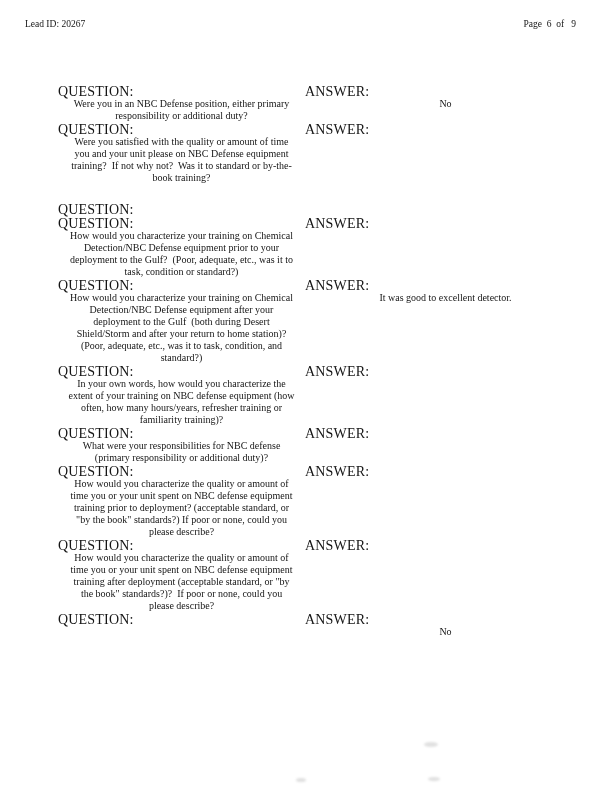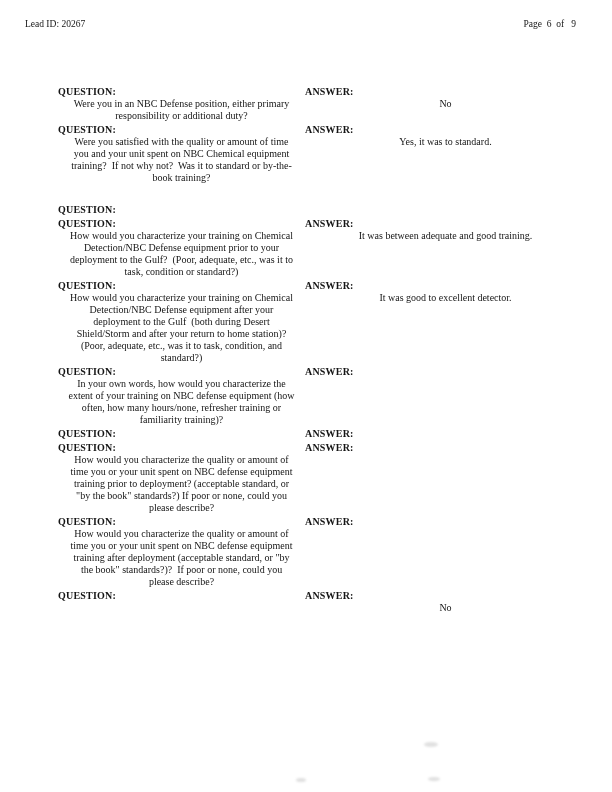--- a/index.html
+++ b/index.html
@@ -36,22 +36,22 @@
   }
   .qa-row {
     display: grid;
     grid-template-columns: 247px 1fr;
     margin-bottom: 2px;
   }
   .qa-row.gap-before {
     margin-top: 20px;
   }
   .qa-label {
-    font-weight: bold;
-    font-size: 10px;
+    font-weight: normal;
+    font-size: 14px;
     line-height: 12px;
     letter-spacing: 0.2px;
   }
   .q-text, .a-text {
     font-size: 10px;
     line-height: 12px;
     white-space: pre;
     text-align: center;
   }
   .artifact {
@@ -86,27 +86,26 @@
       <div class="a-col">
         <div class="qa-label">ANSWER:</div>
         <div class="a-text">No</div>
       </div>
     </div>
 
     <div class="qa-row">
       <div class="q-col">
         <div class="qa-label">QUESTION:</div>
         <div class="q-text">Were you satisfied with the quality or amount of time
-you and your unit spent on NBC Chemical equipment
+you and your unit please on NBC Defense equipment
 training?  If not why not?  Was it to standard or by-the-
 book training?</div>
       </div>
       <div class="a-col">
         <div class="qa-label">ANSWER:</div>
-        <div class="a-text">Yes, it was to standard.</div>
       </div>
     </div>
 
     <div class="qa-row gap-before">
       <div class="q-col">
         <div class="qa-label">QUESTION:</div>
       </div>
       <div class="a-col">
         <div class="qa-label"></div>
         <div class="a-text"></div>
@@ -116,21 +115,20 @@
     <div class="qa-row">
       <div class="q-col">
         <div class="qa-label">QUESTION:</div>
         <div class="q-text">How would you characterize your training on Chemical
 Detection/NBC Defense equipment prior to your
 deployment to the Gulf?  (Poor, adequate, etc., was it to
 task, condition or standard?)</div>
       </div>
       <div class="a-col">
         <div class="qa-label">ANSWER:</div>
-        <div class="a-text">It was between adequate and good training.</div>
       </div>
     </div>
 
     <div class="qa-row">
       <div class="q-col">
         <div class="qa-label">QUESTION:</div>
         <div class="q-text">How would you characterize your training on Chemical
 Detection/NBC Defense equipment after your
 deployment to the Gulf  (both during Desert
 Shield/Storm and after your return to home station)?
@@ -141,32 +139,34 @@
         <div class="qa-label">ANSWER:</div>
         <div class="a-text">It was good to excellent detector.</div>
       </div>
     </div>
 
     <div class="qa-row">
       <div class="q-col">
         <div class="qa-label">QUESTION:</div>
         <div class="q-text">In your own words, how would you characterize the
 extent of your training on NBC defense equipment (how
-often, how many hours/none, refresher training or
+often, how many hours/years, refresher training or
 familiarity training)?</div>
       </div>
       <div class="a-col">
         <div class="qa-label">ANSWER:</div>
         <div class="a-text"></div>
       </div>
     </div>
 
     <div class="qa-row">
       <div class="q-col">
         <div class="qa-label">QUESTION:</div>
+        <div class="q-text">What were your responsibilities for NBC defense
+(primary responsibility or additional duty)?</div>
       </div>
       <div class="a-col">
         <div class="qa-label">ANSWER:</div>
         <div class="a-text"></div>
       </div>
     </div>
 
     <div class="qa-row">
       <div class="q-col">
         <div class="qa-label">QUESTION:</div>

